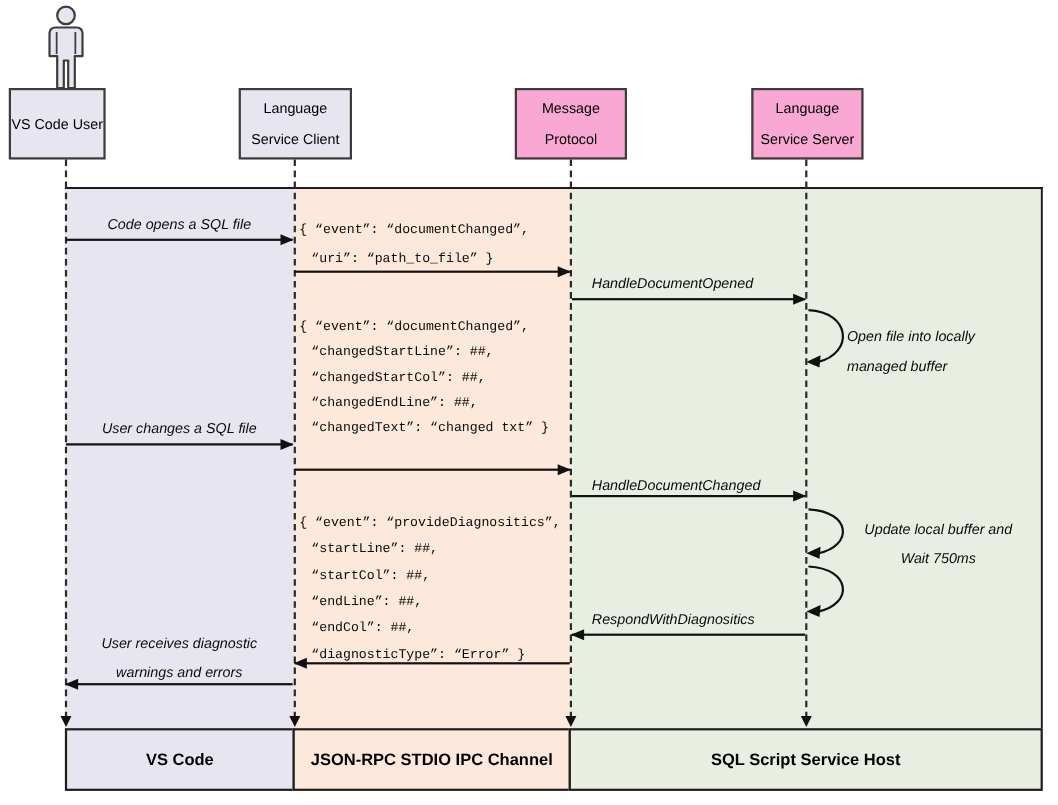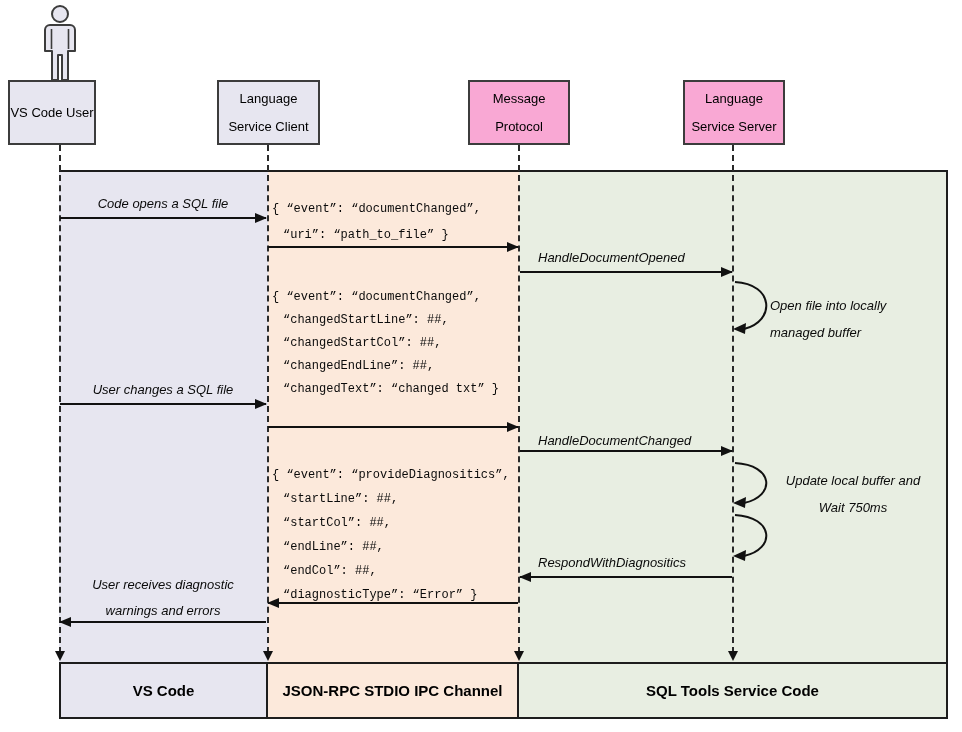--- a/index.html
+++ b/index.html
@@ -155,17 +155,17 @@
   </svg>
 
   <div class="footer">
     <div class="footer-cell fc1">
       <span>VS Code</span>
     </div>
     <div class="footer-cell fc2">
       <span>JSON-RPC STDIO IPC Channel</span>
     </div>
     <div class="footer-cell fc3">
-      <span>SQL Tools Service Code</span>
+      <span>SQL Script Service Host</span>
     </div>
   </div>
 
 </div>
 
 </body></html>

